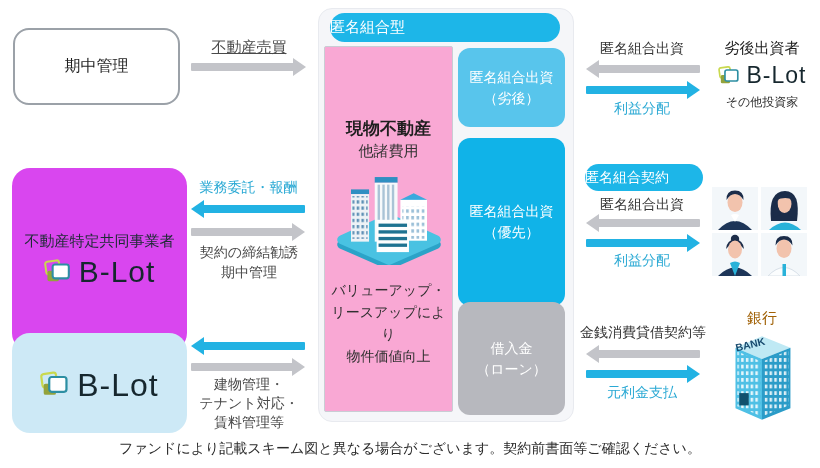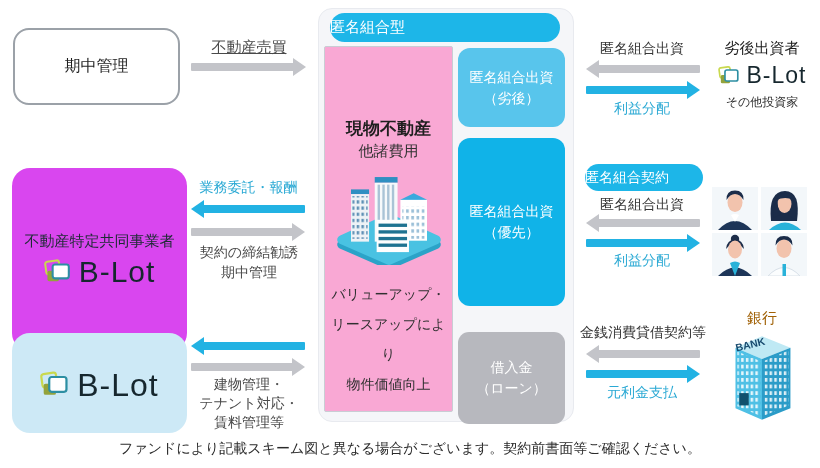--- a/index.html
+++ b/index.html
@@ -24,27 +24,27 @@
   .logo-text.sm{font-size:23px;}
 
   
   .container{left:318px;top:8px;width:254px;height:412px;background:#f5f6f9;border:1px solid #e8eaef;border-radius:14px;}
   .pill{background:#1db6e8;border-radius:15px;color:#fff;display:flex;align-items:center;justify-content:flex-start;}
   .pill-hdr{left:330px;top:13px;width:230px;height:29px;font-size:15px;}
   .tk-pill{left:585px;top:164px;width:118px;height:27px;font-size:14px;border-radius:14px;}
   .asset{left:324px;top:46px;width:127px;height:364px;background:#f9a8d4;border:1px solid #c9cdd4;border-radius:2px;text-align:center;}
   .asset-title{margin-top:70px;font-size:17px;font-weight:bold;color:#1f1f1f;}
   .asset-sub{font-size:15px;color:#333;margin-top:2px;}
-  .value-note{font-size:14px;line-height:30px;color:#303030;margin-top:10px;}
+  .value-note{font-size:14px;line-height:22px;color:#303030;margin-top:10px;}
 
   .tranche{position:absolute;color:#fff;display:flex;align-items:center;justify-content:center;
            text-align:center;border-radius:12px;font-size:14px;line-height:21px;white-space:pre-line;}
   .tr-sub{left:458px;top:48px;width:107px;height:79px;background:#58c5ec;}
   .tr-pref{left:458px;top:138px;width:107px;height:168px;background:#10b3e8;}
-  .tr-loan{left:458px;top:332px;width:107px;height:92px;background:#b7b8be;border-radius:11px;}
+  .tr-loan{left:458px;top:302px;width:107px;height:113px;background:#b7b8be;}
 
   
   .arrow{position:absolute;height:18px;}
   .arrow .shaft{position:absolute;top:5px;height:8px;border-radius:1px;}
   .arrow.r .shaft{left:0;right:12px;}
   .arrow.l .shaft{left:12px;right:0;}
   .arrow .head{position:absolute;width:0;height:0;border-top:9px solid transparent;border-bottom:9px solid transparent;}
   .arrow.r .head{right:0;top:0;border-left:13px solid;}
   .arrow.l .head{left:0;top:0;border-right:13px solid;}
   .arrow.cyan .shaft{background:#22b2e3;}

